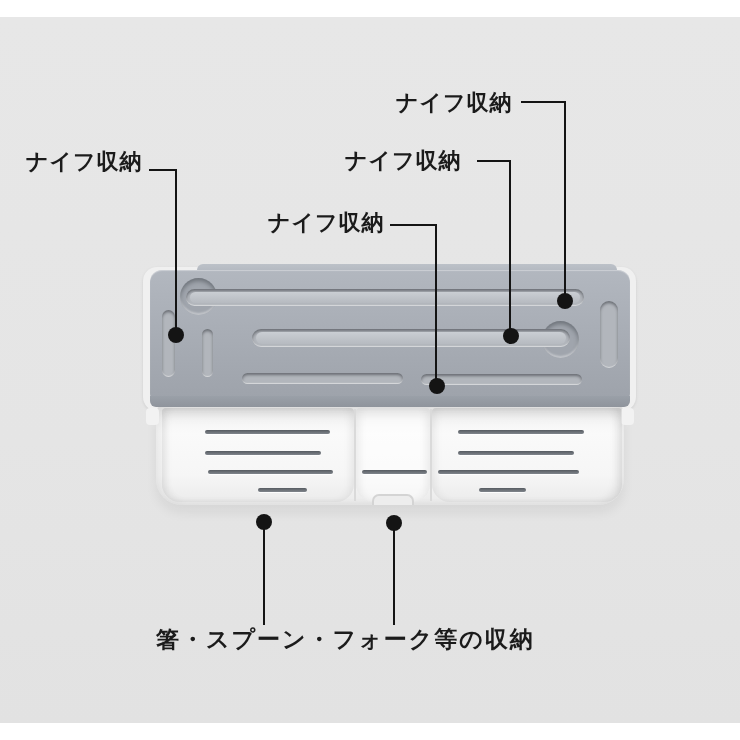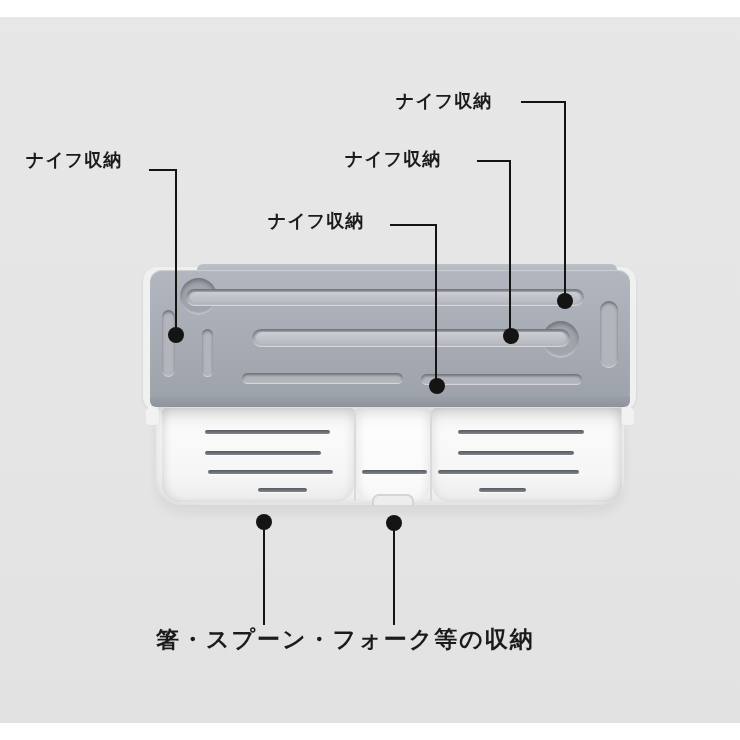--- a/index.html
+++ b/index.html
@@ -56,21 +56,21 @@
         border-radius:999px;background:linear-gradient(180deg,#caced3,#b6bac0);}
   .sl-top{left:186px;top:289px;width:398px;height:17px;}
   .sl-mid{left:252px;top:329px;width:318px;height:18px;}
   .sl-bl{left:242px;top:373px;width:161px;height:11px;}
   .sl-br{left:421px;top:374px;width:161px;height:11px;}
   .sl-v1{left:162px;top:310px;width:13px;height:67px;}
   .sl-v2{left:202px;top:329px;width:11px;height:48px;}
   .sl-v3{left:600px;top:301px;width:18px;height:67px;}
 
   
-  .anno-label{position:absolute;color:#1b1b1b;font-weight:700;font-size:18px;
+  .anno-label{position:absolute;color:#1b1b1b;font-weight:700;font-size:22px;
               letter-spacing:1px;white-space:nowrap;line-height:1.1;}
   .anno-label-lg{font-size:23px;letter-spacing:2px;}
   .ln{position:absolute;background:#141414;}
   .ln-h{height:2px;} .ln-v{width:2px;}
   .dot{position:absolute;width:16px;height:16px;border-radius:50%;background:#141414;}
 
   .lbl-top{left:396px;top:91px;}
   .h-top{left:521px;top:101px;width:45px;}
   .v-top{left:564px;top:101px;height:202px;}
   .d-top{left:557px;top:293px;}

